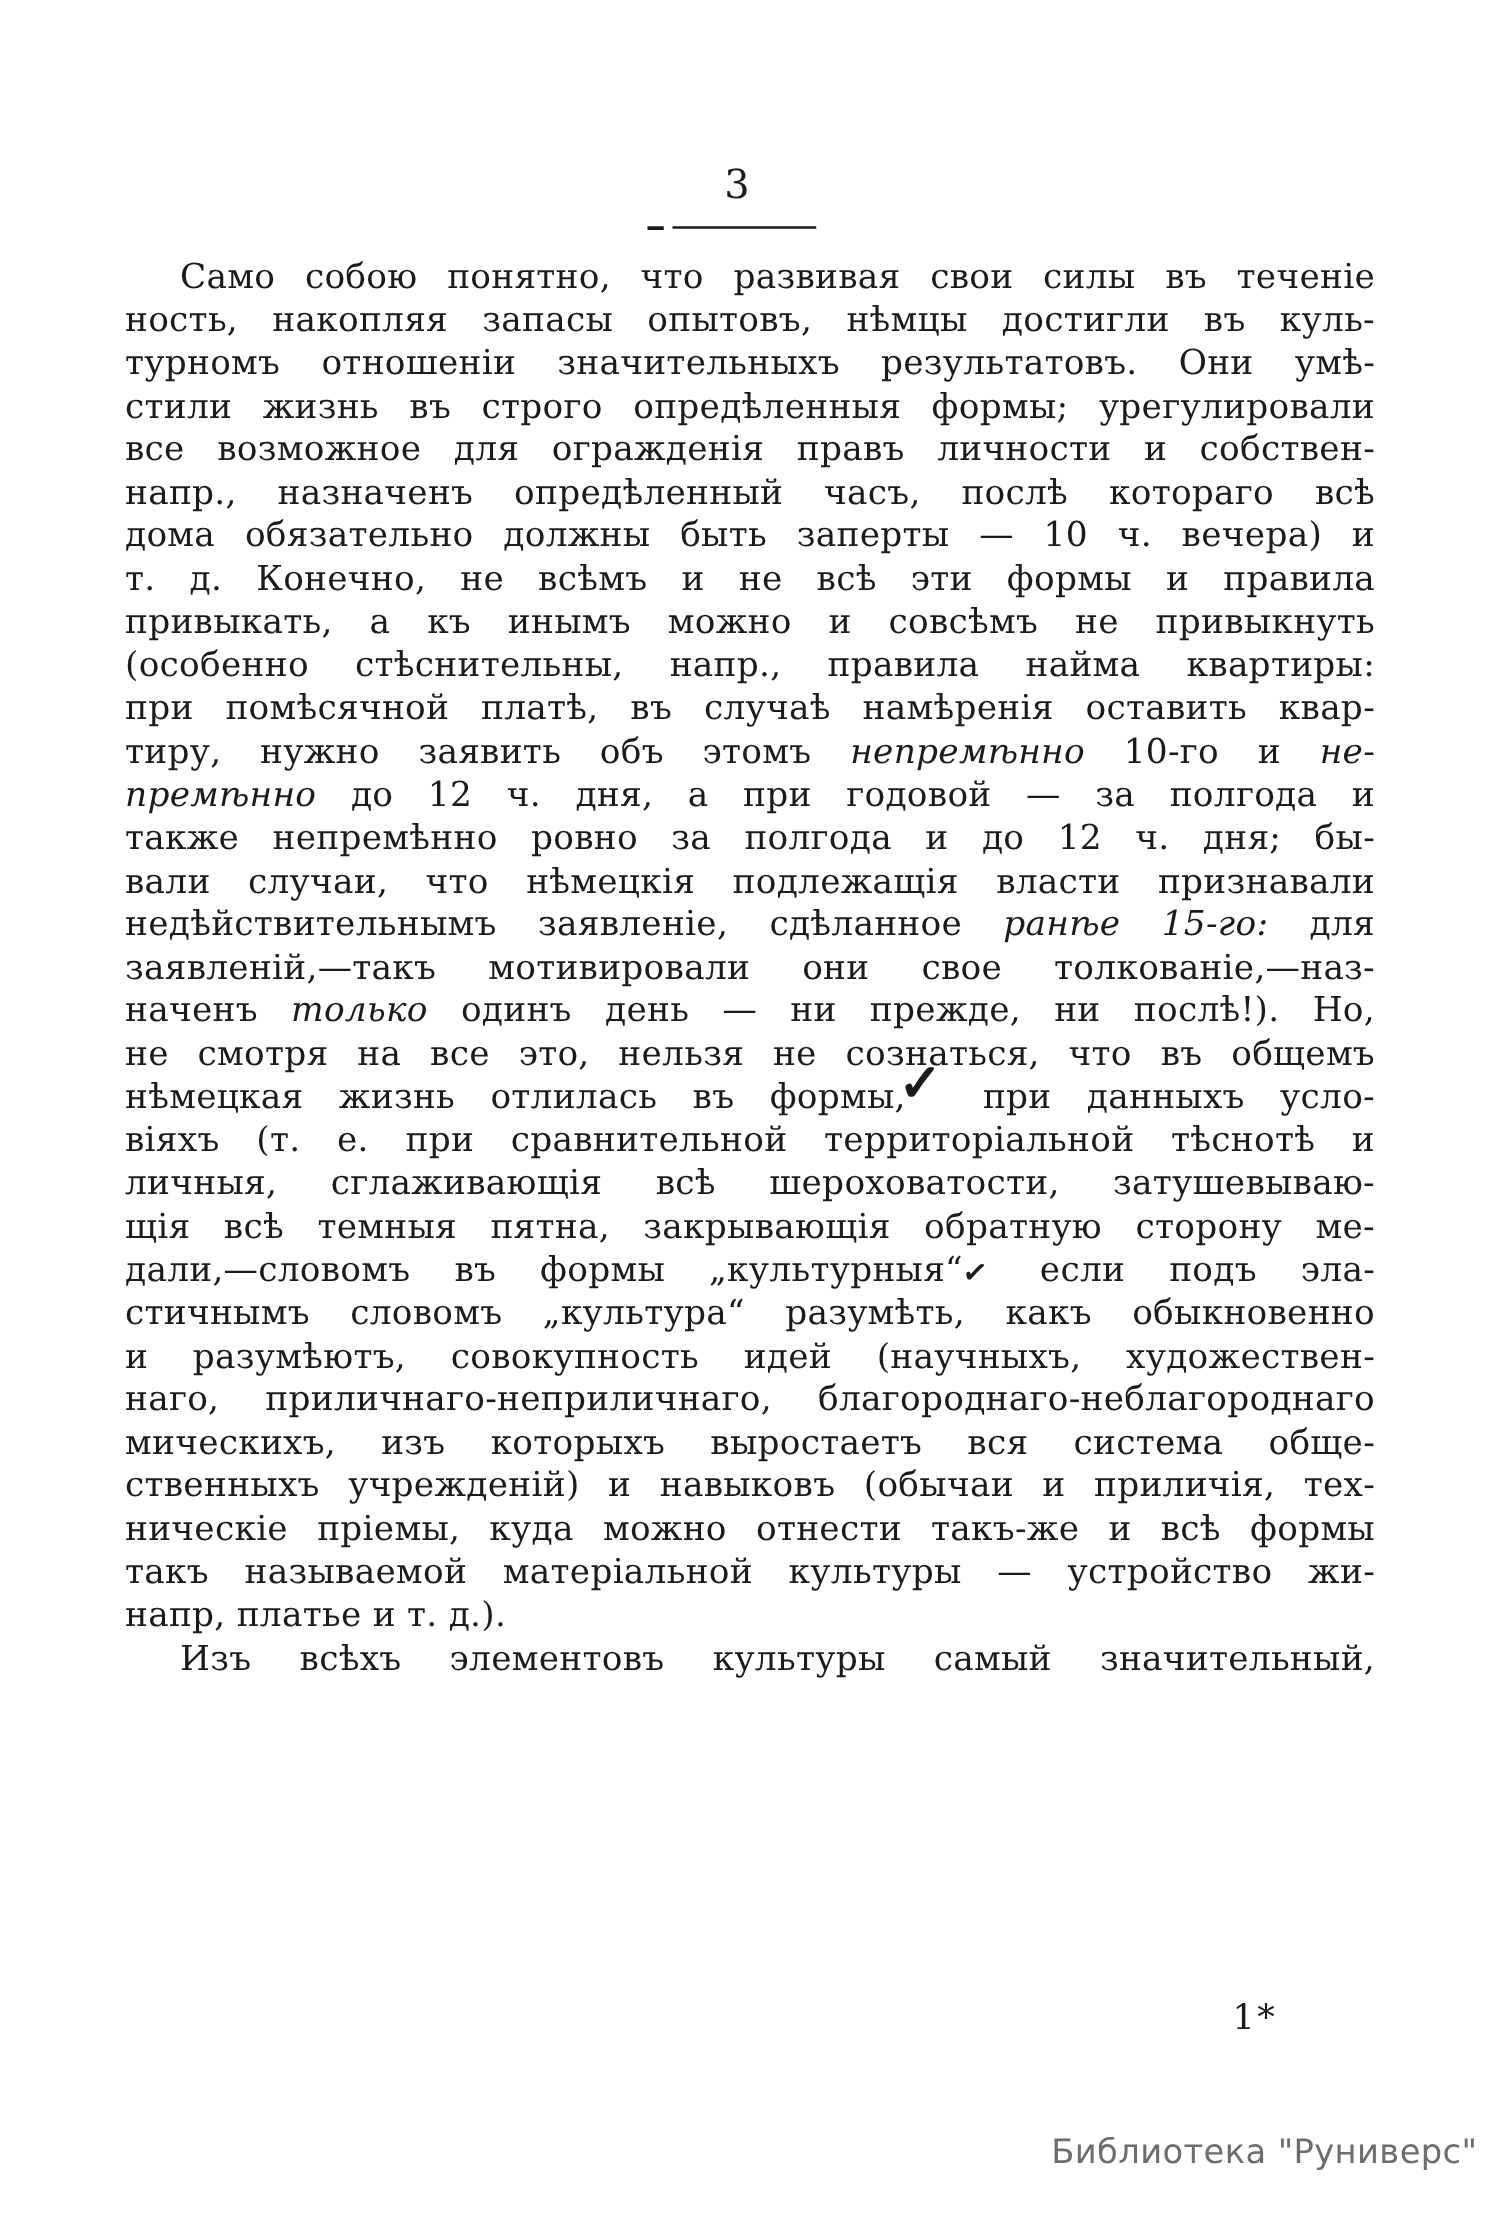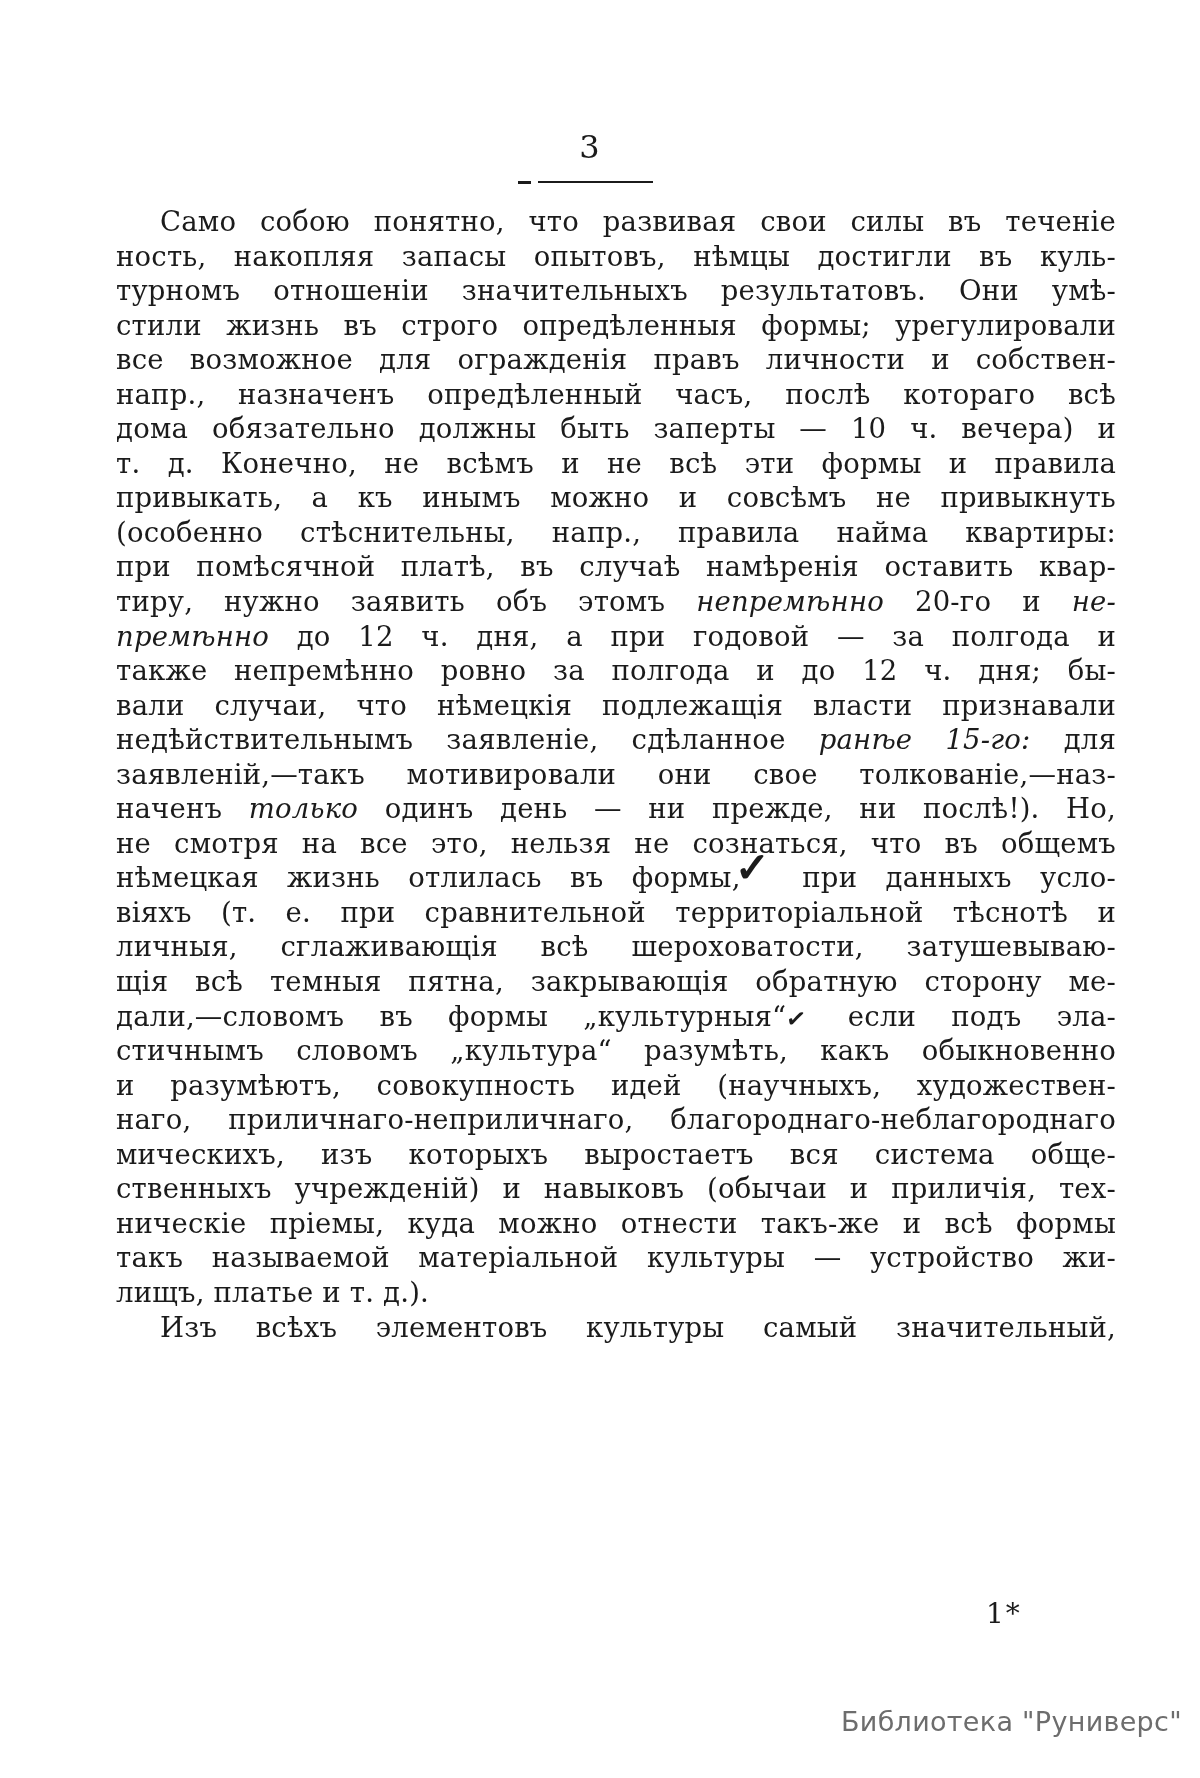--- a/index.html
+++ b/index.html
@@ -15,21 +15,21 @@
   }
   .head-rule {
     position:absolute; top:181px; left:538px; width:115px; height:0;
     border-top:2px solid var(--ink, #1b1b1b);
   }
   .head-rule::before {
     content:""; position:absolute; left:-20px; top:-2px; width:13px; height:0;
     border-top:3px solid var(--ink, #1b1b1b);
   }
   .text-block {
-    position:absolute; top:204px; left:116px; width:1000px;
+    position:absolute; top:204px; left:100px; width:1000px;
     font-size:27.5px; line-height:34.55px; letter-spacing:0.2px;
   }
   .line {
     text-align:justify; text-align-last:justify; text-justify:inter-word;
     height:34.55px; white-space:nowrap;
   }
   .line.indent { text-indent:44px; }
   .line.last { text-align-last:left; }
   .it { font-style:italic; }
   .pen { display:inline-block; font-weight:700; line-height:0; }
@@ -55,38 +55,38 @@
       <div class="line"><span>ность, накопляя запасы опытовъ, нѣмцы достигли въ куль-</span></div>
       <div class="line"><span>турномъ отношеніи значительныхъ результатовъ. Они умѣ-</span></div>
       <div class="line"><span>стили жизнь въ строго опредѣленныя формы; урегулировали</span></div>
       <div class="line"><span>все возможное для огражденія правъ личности и собствен-</span></div>
       <div class="line"><span>напр., назначенъ опредѣленный часъ, послѣ котораго всѣ</span></div>
       <div class="line"><span>дома обязательно должны быть заперты — 10 ч. вечера) и</span></div>
       <div class="line"><span>т. д. Конечно, не всѣмъ и не всѣ эти формы и правила</span></div>
       <div class="line"><span>привыкать, а къ инымъ можно и совсѣмъ не привыкнуть</span></div>
       <div class="line"><span>(особенно стѣснительны, напр., правила найма квартиры:</span></div>
       <div class="line"><span>при помѣсячной платѣ, въ случаѣ намѣренія оставить квар-</span></div>
-      <div class="line"><span>тиру, нужно заявить объ этомъ </span><span class="it">непремѣнно</span><span> 20-го и </span><span class="it">не-</span></div>
+      <div class="line"><span>тиру, нужно заявить объ этомъ </span><span class="it">непремѣнно</span><span> 10-го и </span><span class="it">не-</span></div>
       <div class="line"><span class="it">премѣнно</span><span> до 12 ч. дня, а при годовой — за полгода и</span></div>
       <div class="line"><span>также непремѣнно ровно за полгода и до 12 ч. дня; бы-</span></div>
       <div class="line"><span>вали случаи, что нѣмецкія подлежащія власти признавали</span></div>
       <div class="line"><span>недѣйствительнымъ заявленіе, сдѣланное </span><span class="it">ранѣе 15-го:</span><span> для</span></div>
       <div class="line"><span>заявленій,—такъ мотивировали они свое толкованіе,—наз-</span></div>
       <div class="line"><span>наченъ </span><span class="it">только</span><span> одинъ день — ни прежде, ни послѣ!). Но,</span></div>
       <div class="line"><span>не смотря на все это, нельзя не сознаться, что въ общемъ</span></div>
       <div class="line"><span>нѣмецкая жизнь отлилась въ формы,</span><span class="pen big">✓</span><span> при данныхъ усло-</span></div>
       <div class="line"><span>віяхъ (т. е. при сравнительной территоріальной тѣснотѣ и</span></div>
       <div class="line"><span>личныя, сглаживающія всѣ шероховатости, затушевываю-</span></div>
       <div class="line"><span>щія всѣ темныя пятна, закрывающія обратную сторону ме-</span></div>
       <div class="line"><span>дали,—словомъ въ формы „культурныя“</span><span class="pen sm">✓</span><span> если подъ эла-</span></div>
       <div class="line"><span>стичнымъ словомъ „культура“ разумѣть, какъ обыкновенно</span></div>
       <div class="line"><span>и разумѣютъ, совокупность идей (научныхъ, художествен-</span></div>
       <div class="line"><span>наго, приличнаго-неприличнаго, благороднаго-неблагороднаго</span></div>
       <div class="line"><span>мическихъ, изъ которыхъ выростаетъ вся система обще-</span></div>
       <div class="line"><span>ственныхъ учрежденій) и навыковъ (обычаи и приличія, тех-</span></div>
       <div class="line"><span>ническіе пріемы, куда можно отнести такъ-же и всѣ формы</span></div>
       <div class="line"><span>такъ называемой матеріальной культуры — устройство жи-</span></div>
-      <div class="line last"><span>лищъ, платье и т. д.).</span></div>
+      <div class="line last"><span>напр, платье и т. д.).</span></div>
       <div class="line indent"><span>Изъ всѣхъ элементовъ культуры самый значительный,</span></div>
     </div>
   <div class="signature-mark">1*</div>
   <div class="watermark">Библиотека "Руниверс"</div>
 </div>
 
 </body></html>

